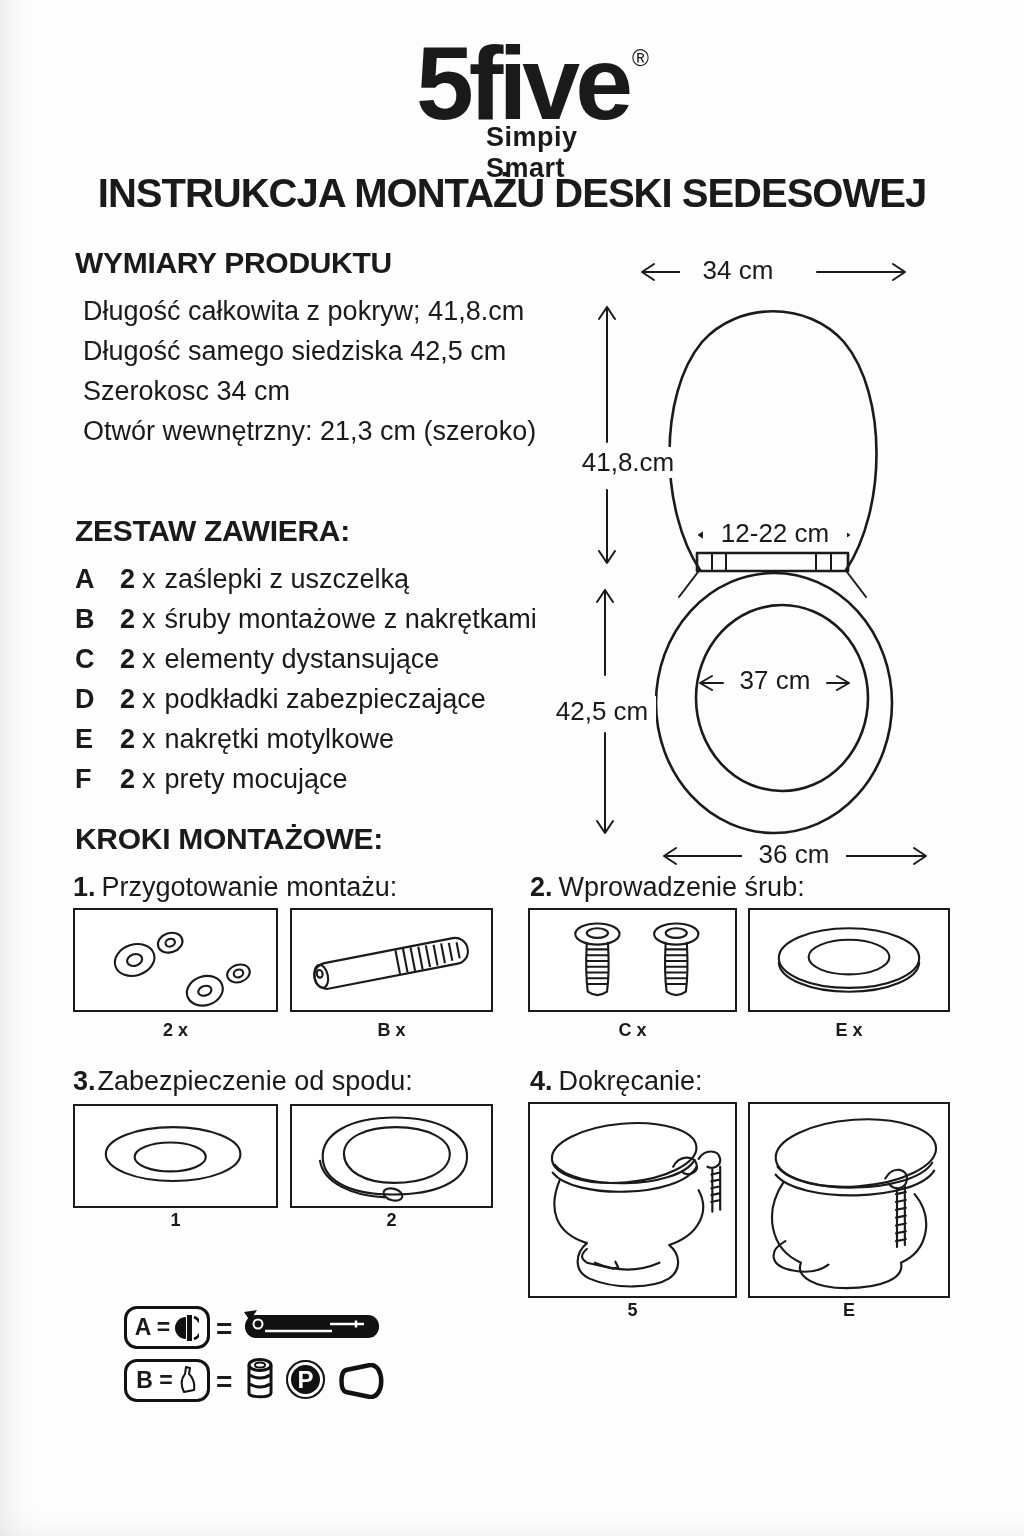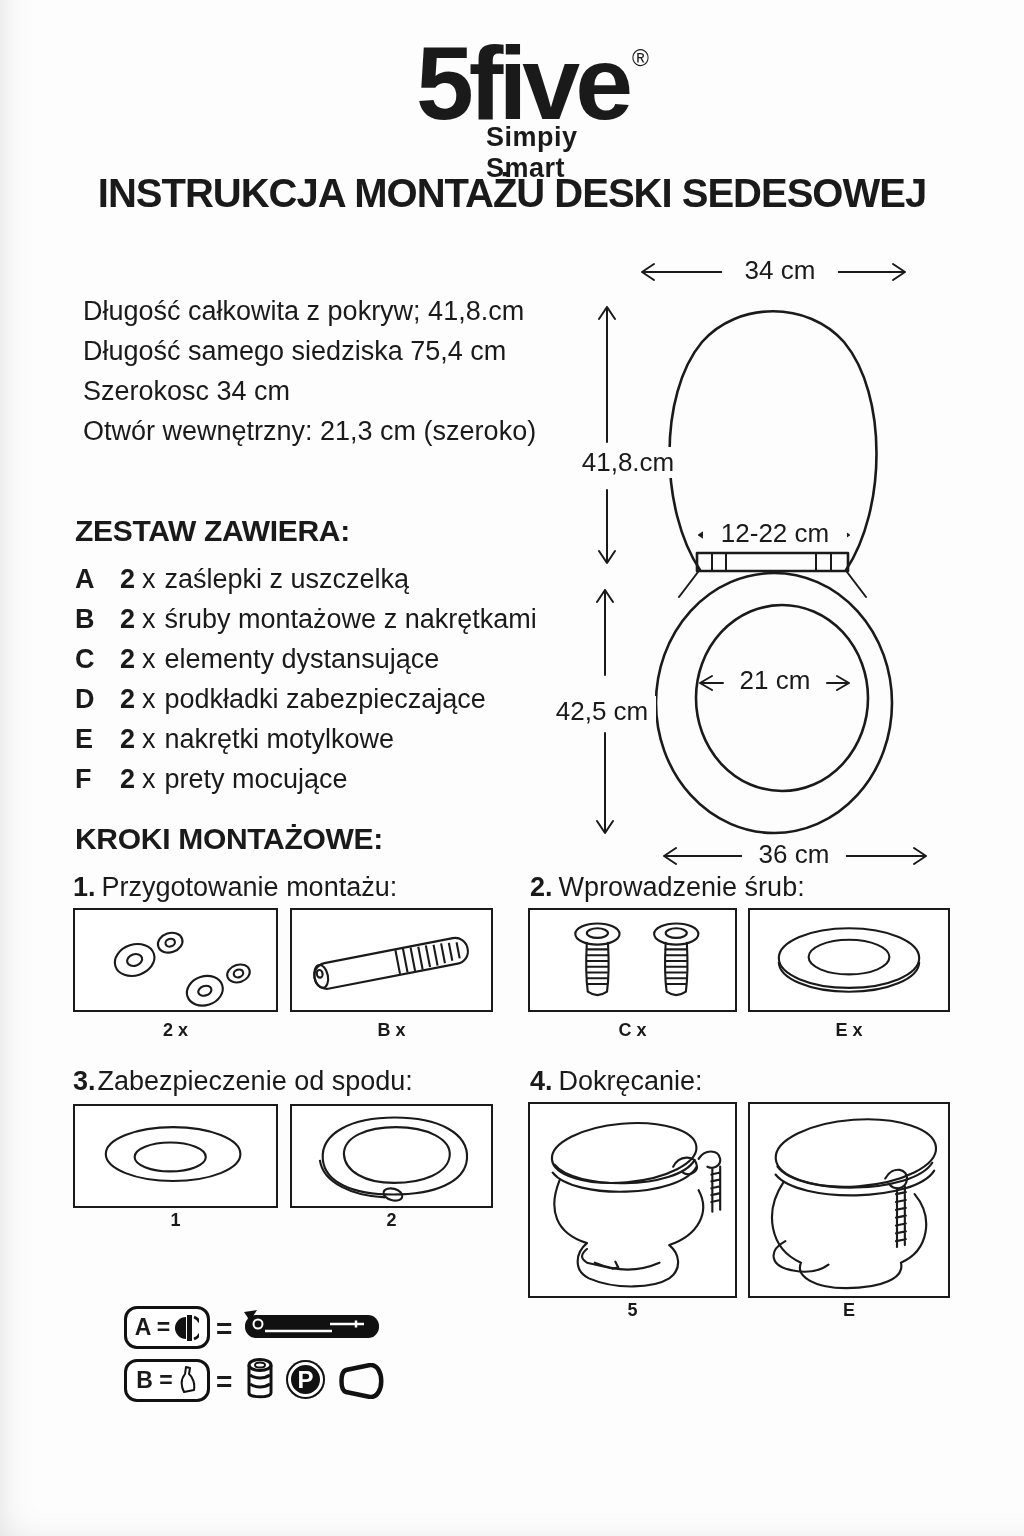--- a/index.html
+++ b/index.html
@@ -55,23 +55,24 @@
     <div class="logo-row">
       <span class="logo-big">5</span>
       <span class="logo-big">five</span>
       <span class="logo-reg">®</span>
     </div>
     <div class="logo-tag abs" style="left:70px; top:84px;">Simpiy Smart</div>
   </div>
 
   <div class="abs doc-title nw" style="left:62px; top:171px;">INSTRUKCJA MONTAŻU DESKI SEDESOWEJ</div>
 
+  <div class="abs h2 nw" style="left:75px; top:246px;">WYMIARY PRODUKTU</div>
   <div class="abs dim-list" style="left:75px; top:291px;margin-left:8px;">
     <div class="nw">Długość całkowita z pokryw; 41,8.cm</div>
-    <div class="nw">Długość samego siedziska 75,4 cm</div>
+    <div class="nw">Długość samego siedziska 42,5 cm</div>
     <div class="nw">Szerokosc 34 cm</div>
     <div class="nw">Otwór wewnętrzny: 21,3 cm (szeroko)</div>
   </div>
 
   <div class="abs h2 nw" style="left:75px; top:514px;">ZESTAW ZAWIERA:</div>
   <div class="abs kit-list" style="left:75px; top:559px;">
     <div class="kit-row nw">
       <span class="kit-key">A</span>
       <span class="kit-qty">2</span>
       <span class="kit-x">x</span>
@@ -122,24 +123,24 @@
     <g stroke="#1a1a1a" fill="none" stroke-width="2.6" stroke-linecap="round" stroke-linejoin="round">
       <path d="M140 325 C 100 265 98 150 142 97 C 178 56 248 56 284 97 C 328 150 326 265 286 325"></path>
       <rect x="137" y="308" width="151" height="18"></rect>
       <path d="M152 308 V326 M166 308 V326 M256 308 V326 M271 308 V326" stroke-width="2"></path>
       <path d="M138 327 L119 352 M287 327 L306 352" stroke-width="2"></path>
       <ellipse cx="214" cy="458" rx="118" ry="130"></ellipse>
       <ellipse cx="222" cy="453" rx="86" ry="93"></ellipse>
     </g>
   </svg>
 
-  <div class="dlabel nw" style="left:722px; top:255px; width:110px;">34 cm</div>
+  <div class="dlabel nw" style="left:680px; top:255px; width:110px;">34 cm</div>
   <div class="dlabel nw" style="left:556px; top:447px; width:138px;">41,8.cm</div>
   <div class="dlabel nw" style="left:703px; top:518px; width:138px;">12-22 cm</div>
-  <div class="dlabel nw" style="left:726px; top:665px; width:92px;">21 cm</div>
+  <div class="dlabel nw" style="left:726px; top:665px; width:92px;">37 cm</div>
   <div class="dlabel nw" style="left:548px; top:696px; width:102px;">42,5 cm</div>
   <div class="dlabel nw" style="left:742px; top:839px; width:98px;">36 cm</div>
 
   <div class="abs h2 nw" style="left:75px; top:822px;">KROKI MONTAŻOWE:</div>
 
   <div class="abs step-title nw" style="left:73px; top:872px;">
     <span class="step-num">1.</span><span>Przygotowanie montażu:</span>
   </div>
   <div class="abs step-title nw" style="left:530px; top:872px;">
     <span class="step-num">2.</span><span>Wprowadzenie śrub:</span>

